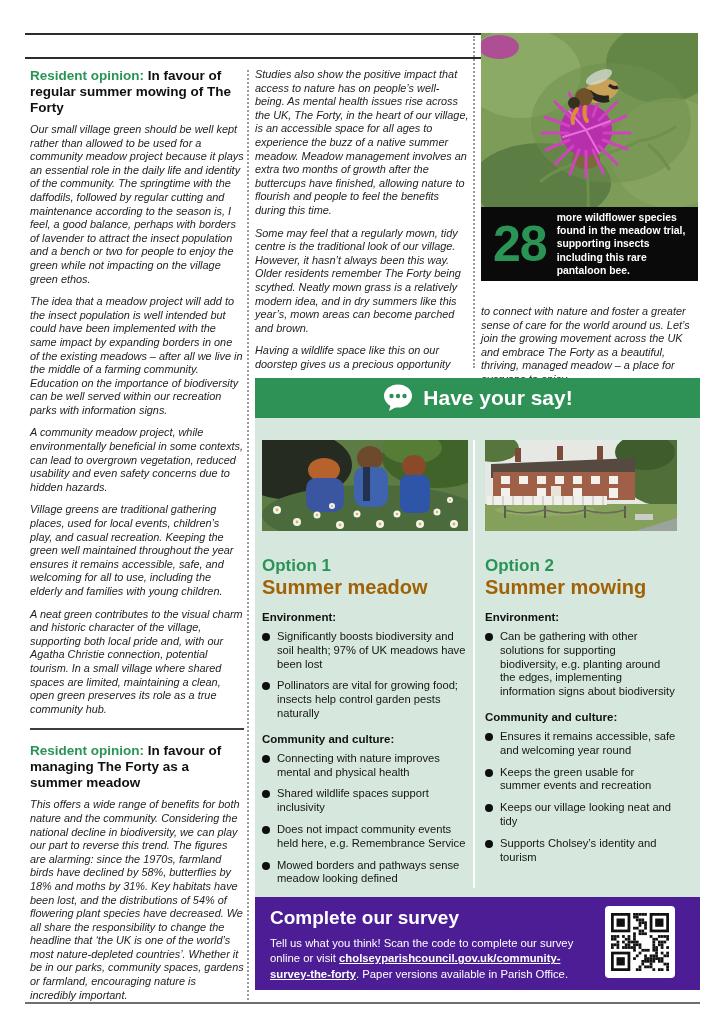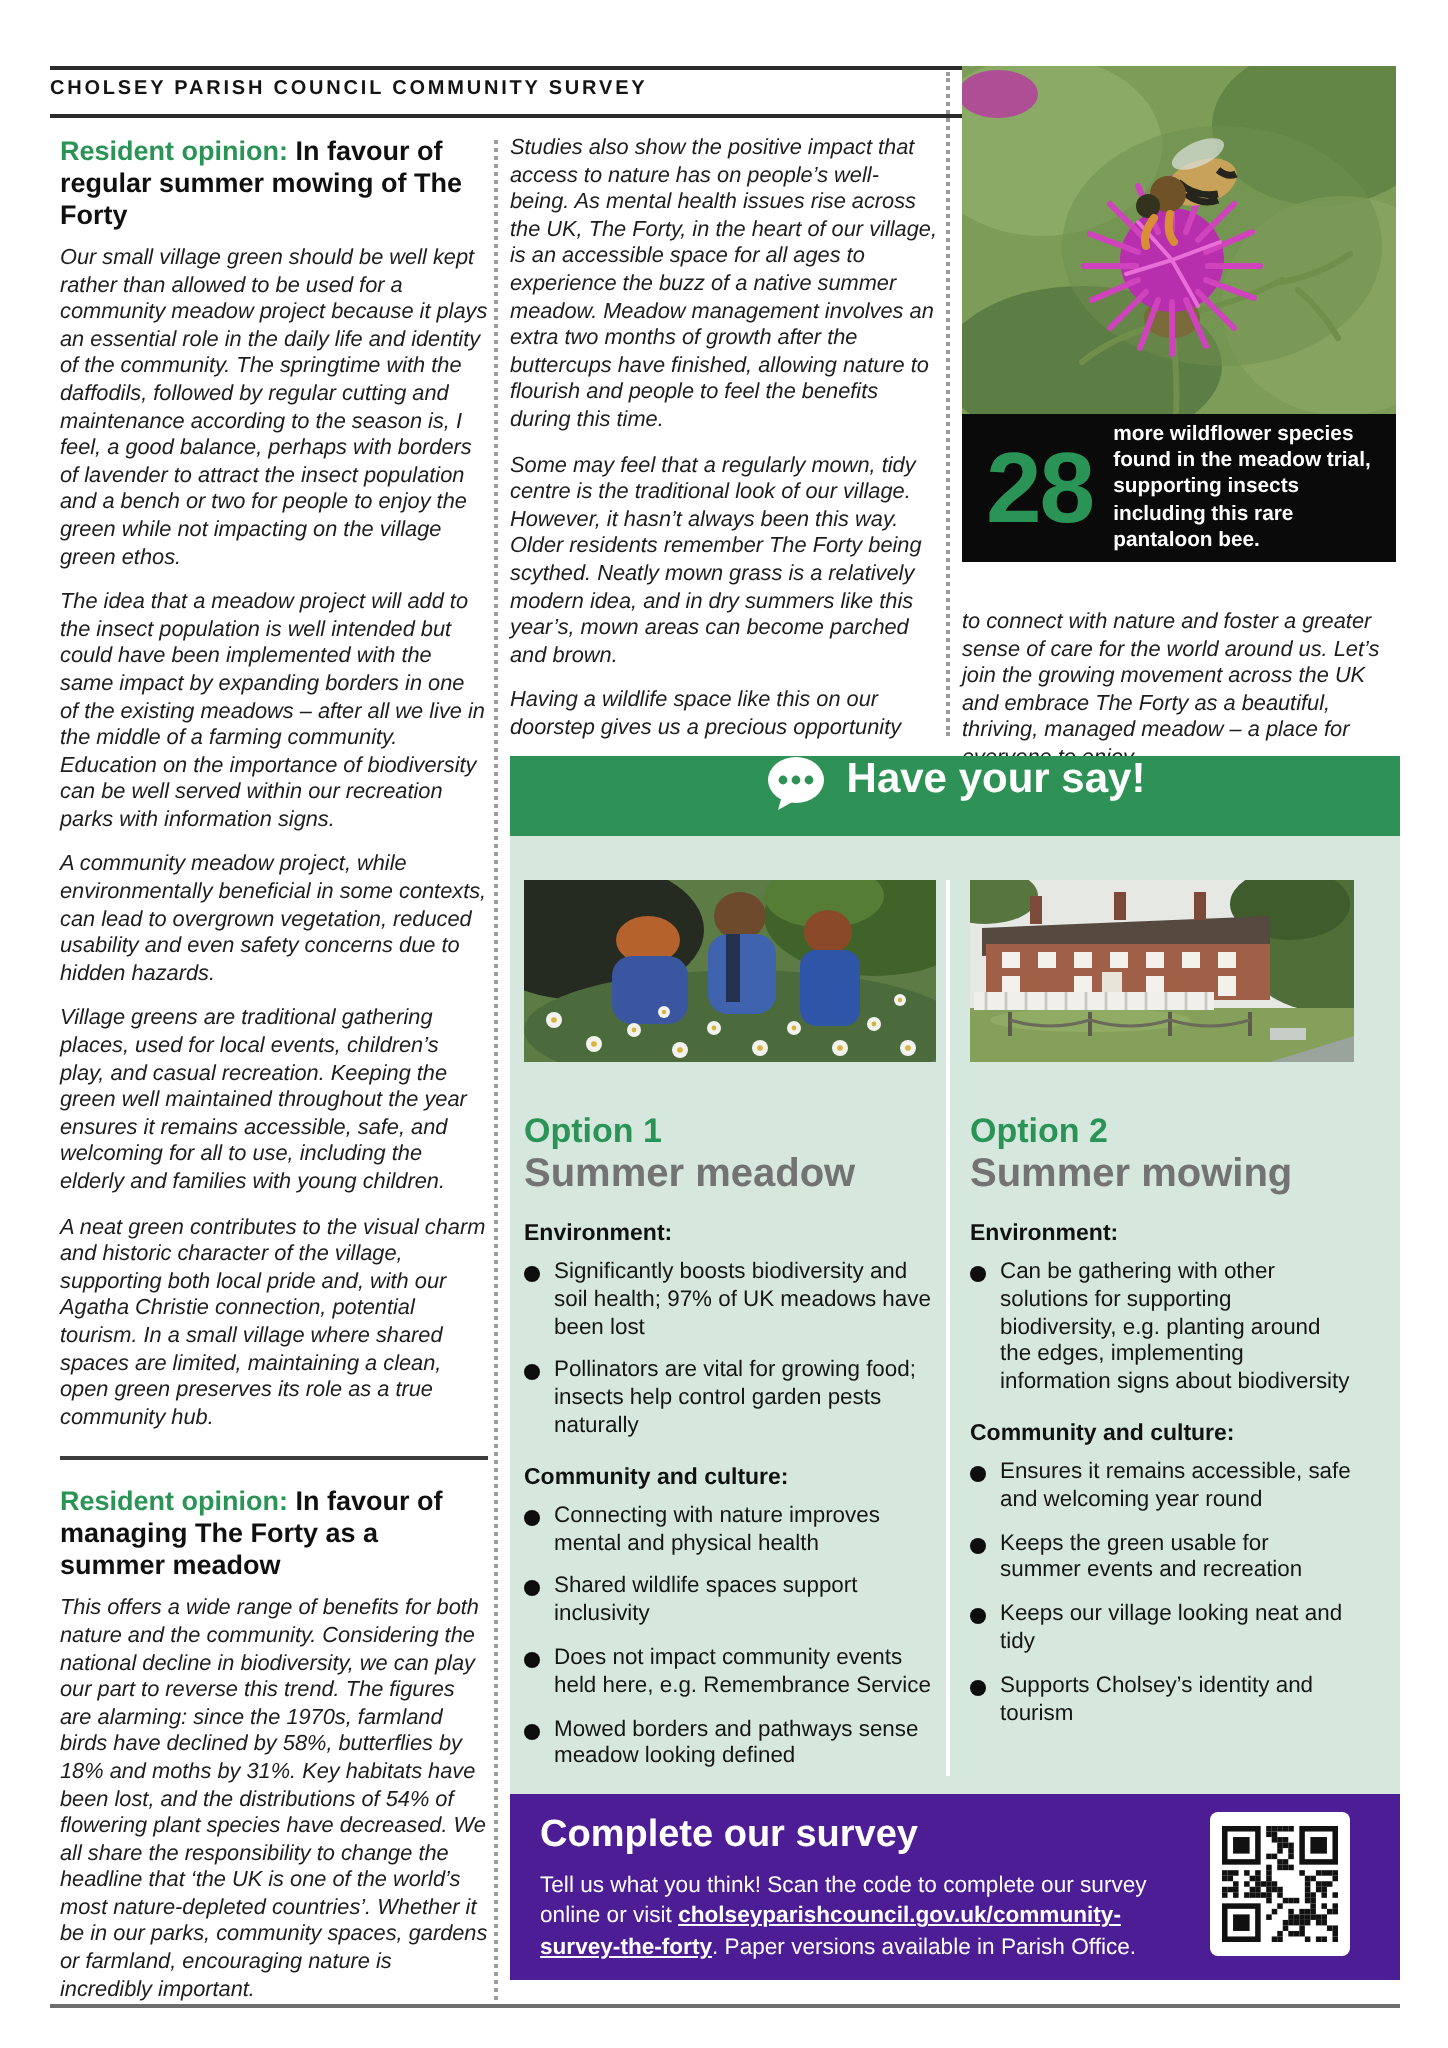--- a/index.html
+++ b/index.html
@@ -34,32 +34,32 @@
   .bee-photo svg{display:block;}
   .stat-box{width:217px;height:74px;background:#0a0a0a;box-sizing:border-box;
             display:flex;align-items:center;gap:10px;padding:8px 10px 8px 12px;}
   .stat-number{font-size:50px;font-weight:700;color:#2a9457;line-height:1;letter-spacing:-1px;}
   .stat-text{font-size:10.4px;line-height:13.2px;font-weight:700;color:#fff;}
   .col3 .paras{margin-top:24px;}
 
   
   .panel{position:absolute;left:255px;top:378px;width:445px;height:535px;background:#d6e8dd;}
   .panel-header{position:absolute;left:0;top:0;width:100%;height:40px;background:#2e9156;
-                display:flex;align-items:flex-start;justify-content:center;gap:9px;}
+                display:flex;align-items:center;justify-content:center;gap:9px;}
   .panel-title{color:#fff;font-size:21px;font-weight:700;}
   .speech-icon svg{display:block;}
   .inner-divider{position:absolute;left:218px;top:62px;height:448px;width:2px;background:#ffffff;}
 
   .option{position:absolute;top:62px;}
   .option1{left:7px;width:206px;}
   .option2{left:230px;width:192px;}
   .opt-photo{width:100%;height:91px;overflow:hidden;}
   .opt-photo svg{display:block;}
   .opt-label{margin-top:25px;font-size:17px;font-weight:700;line-height:20px;color:#2a9457;}
-  .opt-title{font-size:20px;font-weight:700;line-height:23px;color:#737373;}
+  .opt-title{font-size:20px;font-weight:700;line-height:23px;color:#a16207;}
   .sec-heading{margin-top:12px;font-size:11.5px;font-weight:700;color:#111;}
   .option ul{list-style:none;margin:7px 0 0;padding:0;}
   .option li{position:relative;padding-left:15px;margin-bottom:8px;
              font-size:11.2px;line-height:13.8px;color:#151515;}
   .option li::before{content:"";position:absolute;left:0;top:3px;width:8px;height:8px;
                      border-radius:50%;background:#0e0e0e;}
 
   
   .survey-bar{position:absolute;left:255px;top:897px;width:445px;height:93px;background:#4c1d95;
               box-sizing:border-box;padding:10px 0 0 15px;}
@@ -70,21 +70,20 @@
           border-radius:4px;display:flex;align-items:center;justify-content:center;}
 
   .bottom-rule{position:absolute;left:25px;top:1002px;width:675px;height:2px;background:#6e6e6e;}
 </style>
 </head>
 <body>
 
 <div class="page">
 
   <div class="rule top"></div>
-  <div class="kicker">CHOLSEY PARISH COUNCIL COMMUNITY SURVEY</div>
   <div class="rule bot"></div>
 
   <div class="dotted-sep sep1"></div>
   <div class="dotted-sep sep2"></div>
 
   <div class="col col1">
     <h2 class="op-heading"><span class="accent">Resident opinion:</span> <span>In favour of regular summer mowing of The Forty</span></h2>
     <div class="paras">
 
     <p class="body-para">Our small village green should be well kept rather than allowed to be used for a community meadow project because it plays an essential role in the daily life and identity of the community. The springtime with the daffodils, followed by regular cutting and maintenance according to the season is, I feel, a good balance, perhaps with borders of lavender to attract the insect population and a bench or two for people to enjoy the green while not impacting on the village green ethos.</p>

